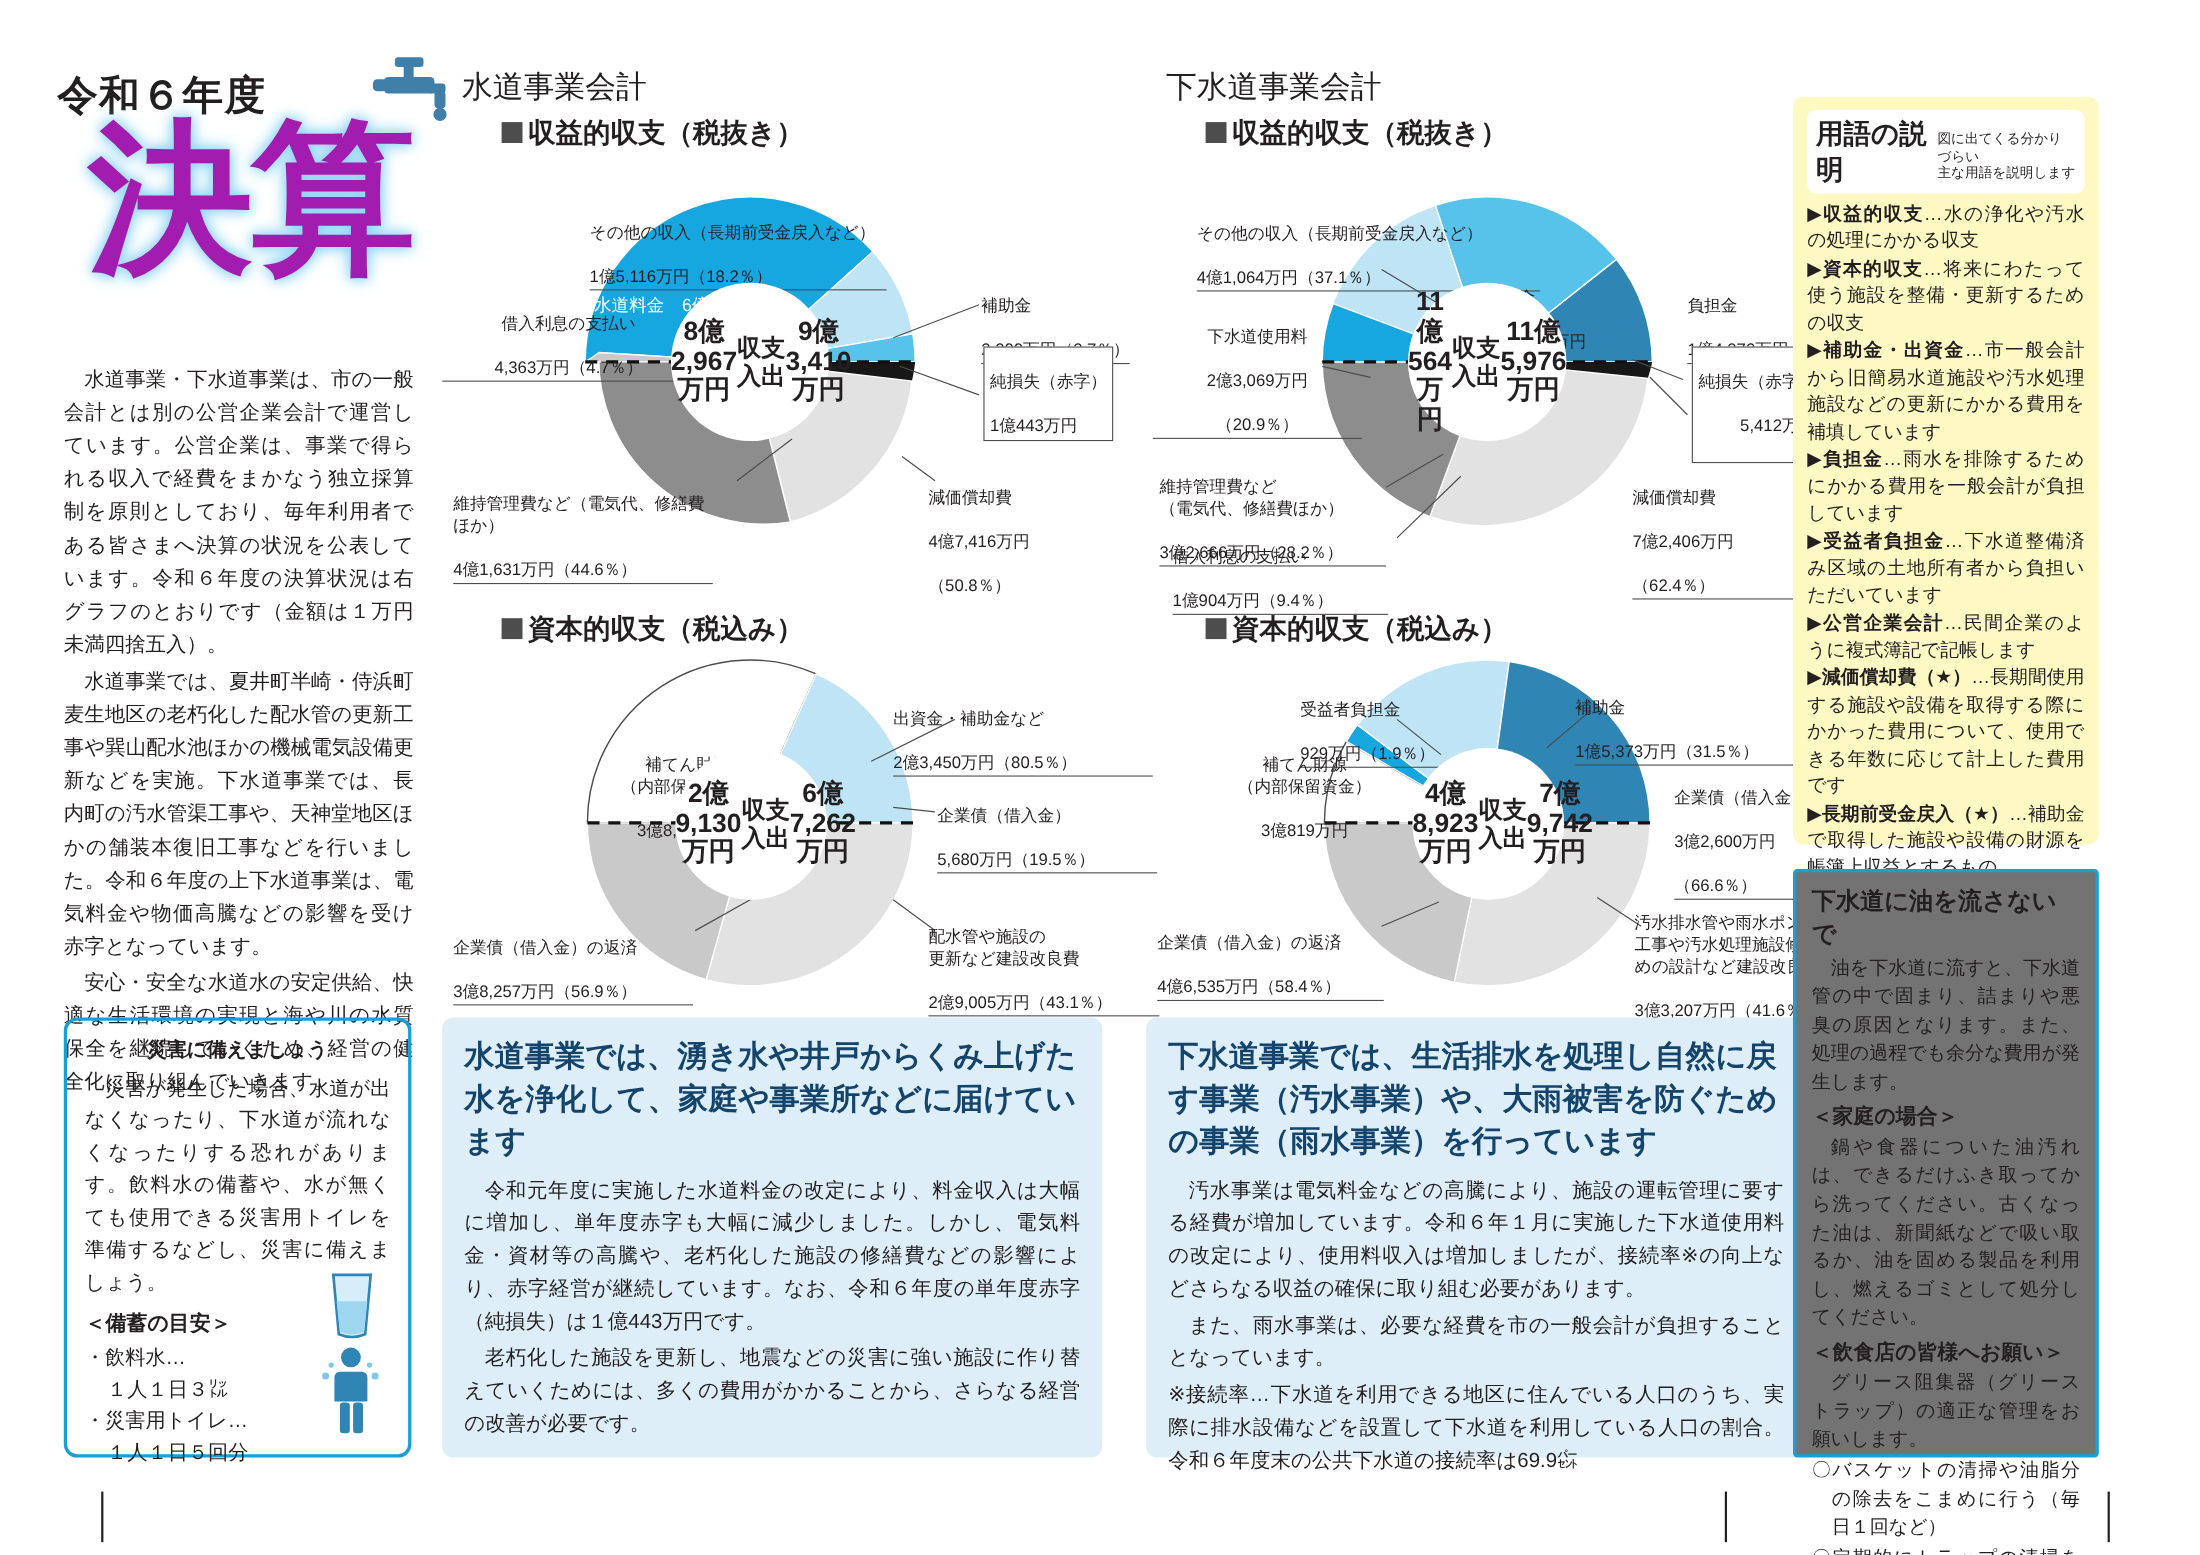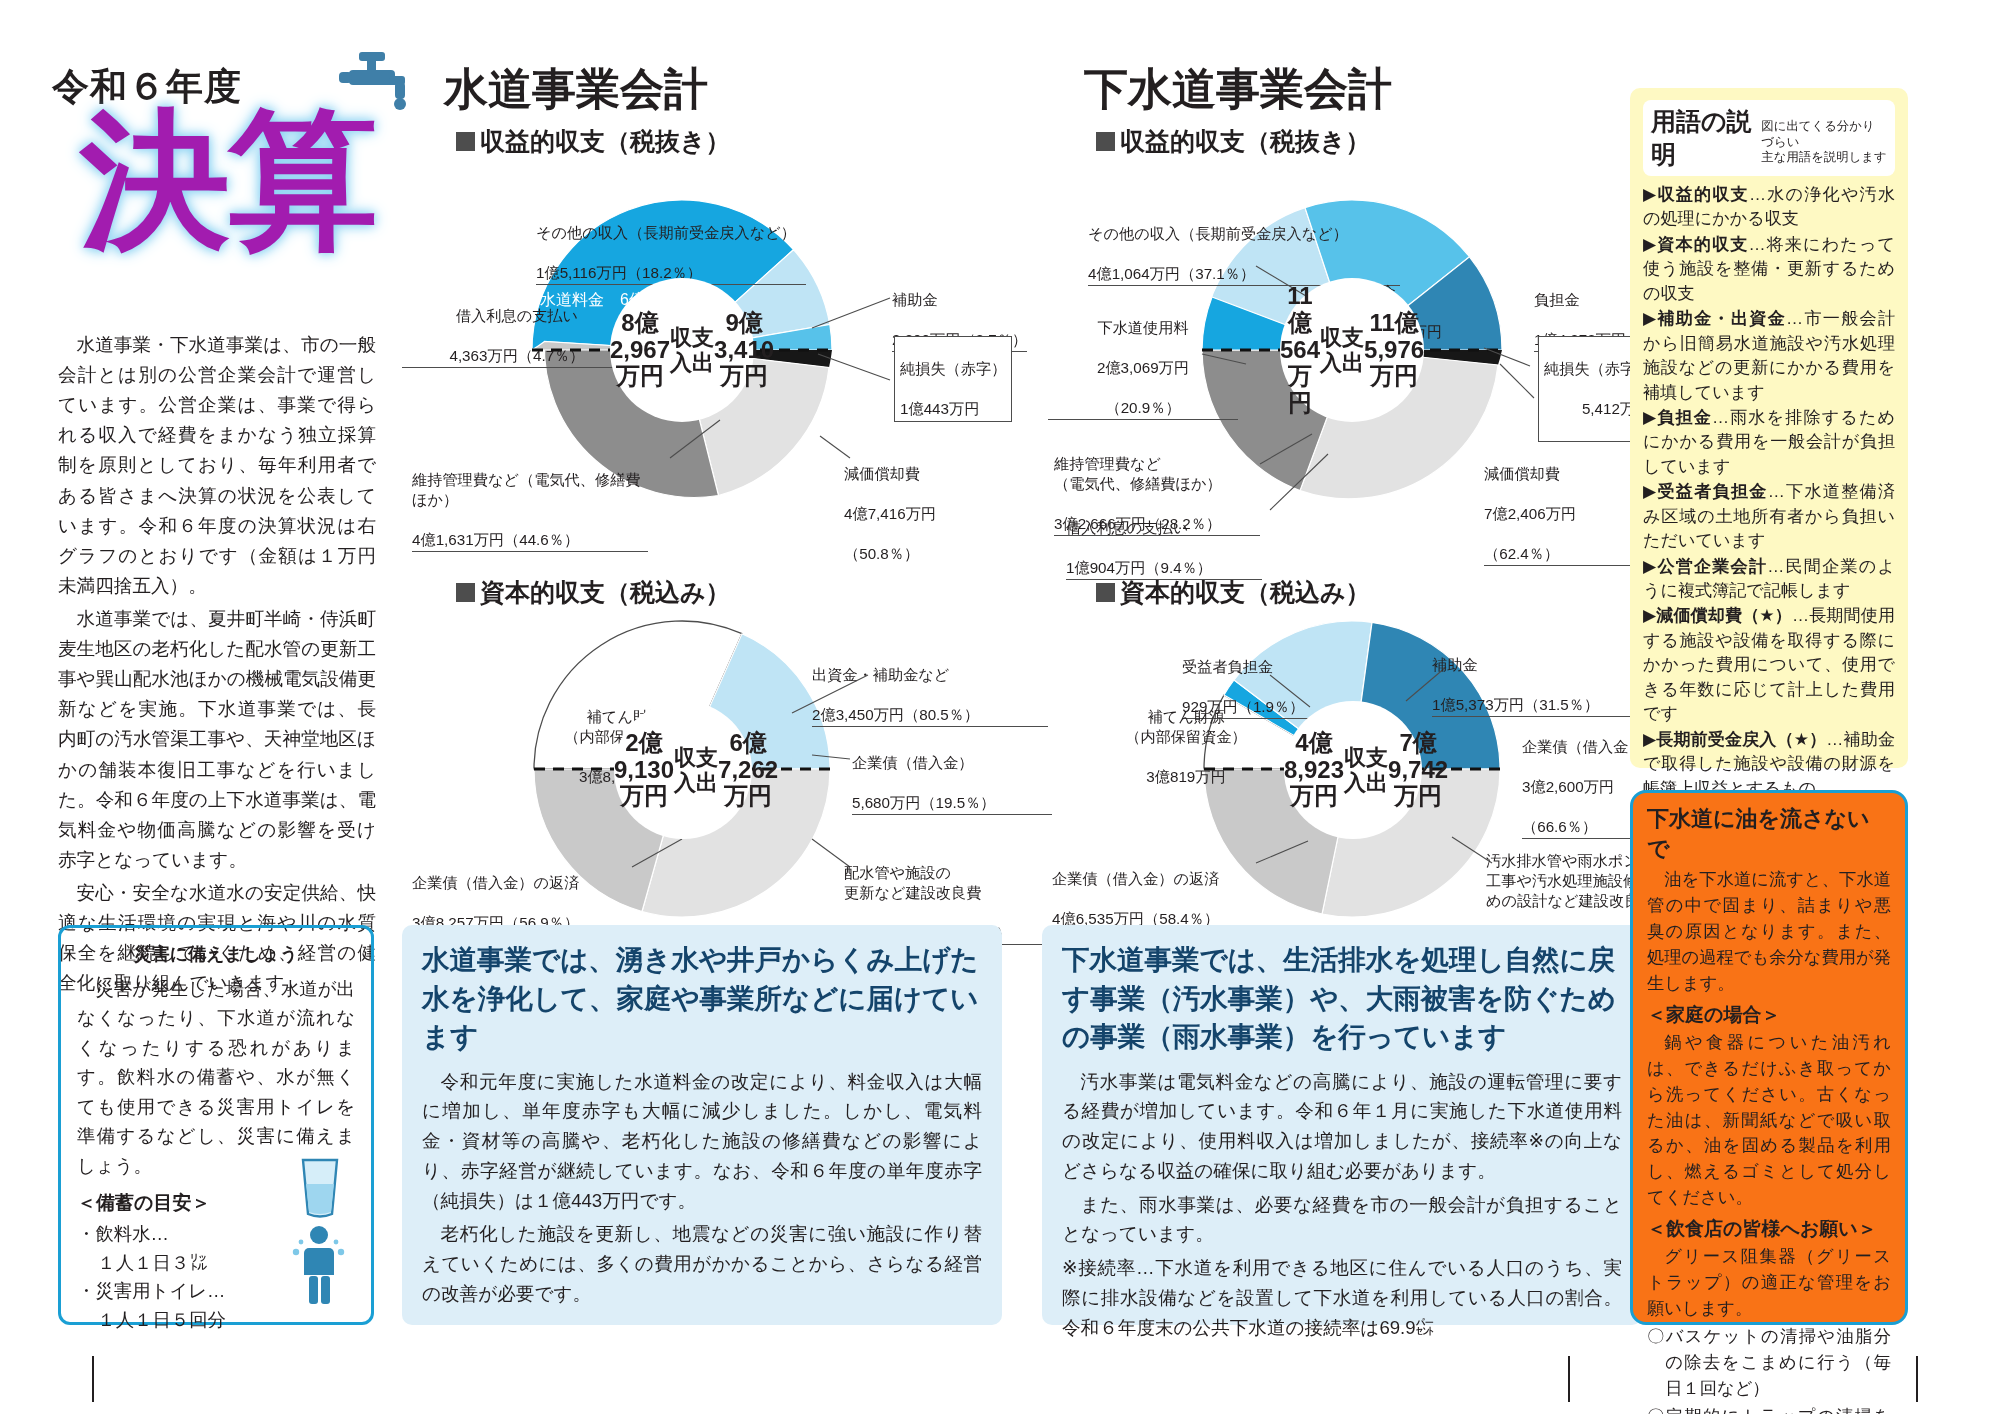--- a/index.html
+++ b/index.html
@@ -37,21 +37,21 @@
   #disaster-box .sub{margin-top:10px;font-size:19px;font-weight:700;}
   #disaster-box ul{margin:4px 0 0 0;padding:0;list-style:none;font-size:18.4px;line-height:1.55;}
   #disaster-box li.ind{padding-left:1.1em;}
   .cupart{position:absolute;right:18px;bottom:96px;}
   .personart{position:absolute;right:22px;bottom:10px;}
 
   
   .chartcol{position:absolute;top:60px;width:640px;height:845px;}
   #col-water{left:420px;}
   #col-sewer{left:1060px;}
-  .col-title{font-size:44px;font-weight:700;letter-spacing:0px;margin-left:24px;}
+  .col-title{font-size:28px;font-weight:400;letter-spacing:0px;}
   .sec-title{font-size:25px;font-weight:700;margin-top:6px;display:flex;align-items:center;gap:5px;padding-left:36px;}
   .sq{display:inline-block;width:19px;height:19px;background:#4d4d4d;}
 
   .chartwrap{position:relative;width:640px;height:370px;}
 
   
   .lbl{position:absolute;font-size:15.2px;line-height:1.32;white-space:pre-line;color:#231f20;}
   .lbl.ul{border-bottom:1.2px solid #4d4d4d;padding-bottom:1px;}
   .lbl.boxed{border:1.2px solid #4d4d4d;padding:2px 5px;background:#fff;}
 
@@ -77,21 +77,21 @@
     background:#fef9c3;border-radius:10px;box-sizing:border-box;padding:12px 13px;}
   .gl-head{background:#fff;border-radius:8px;padding:5px 8px;display:flex;align-items:baseline;gap:6px;}
   .gl-head .t{font-size:25px;font-weight:700;}
   .gl-head .s{font-size:12.4px;line-height:1.25;white-space:pre-line;color:#231f20;}
   #glossary ul{margin:7px 0 0 0;padding:0;list-style:none;}
   #glossary li{font-size:17.1px;line-height:1.43;margin-bottom:1px;text-align:justify;}
   #glossary li b{font-weight:700;}
   #glossary .note{font-size:17.1px;line-height:1.43;margin-top:9px;text-align:justify;}
 
   #oilbox{position:absolute;left:1630px;top:790px;width:278px;height:535px;
-    border:3px solid #1a9fd4;border-radius:16px;box-sizing:border-box;padding:11px 14px;background:#f97316;}
+    border:3px solid #1a9fd4;border-radius:4px;box-sizing:border-box;padding:11px 14px;background:#737373;}
   #oilbox h3{margin:0 0 3px 0;font-size:22px;font-weight:700;}
   #oilbox p{margin:0 0 2px 0;font-size:17.3px;line-height:1.5;text-indent:1em;text-align:justify;}
   #oilbox .sub{font-size:19px;font-weight:700;margin:5px 0 2px 0;}
   #oilbox .bullet{font-size:17.3px;line-height:1.5;text-indent:0;padding-left:1.05em;text-indent:-1.05em;}
 
   
   .trim{position:absolute;width:2px;height:46px;background:#231f20;}
 </style>
 </head>
 <body>

